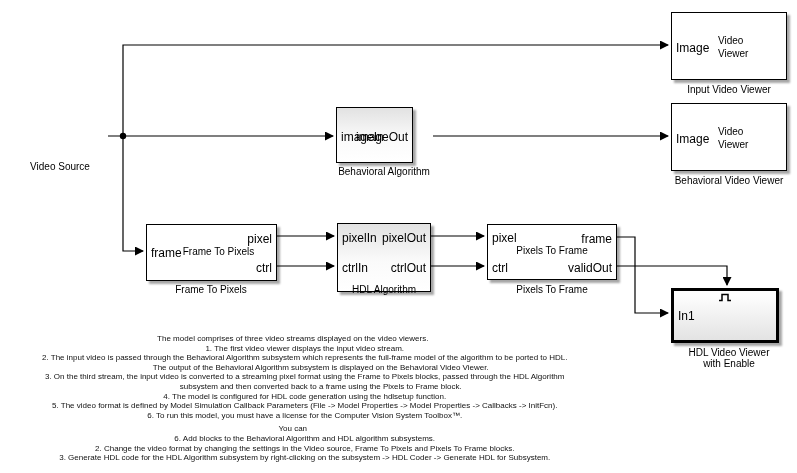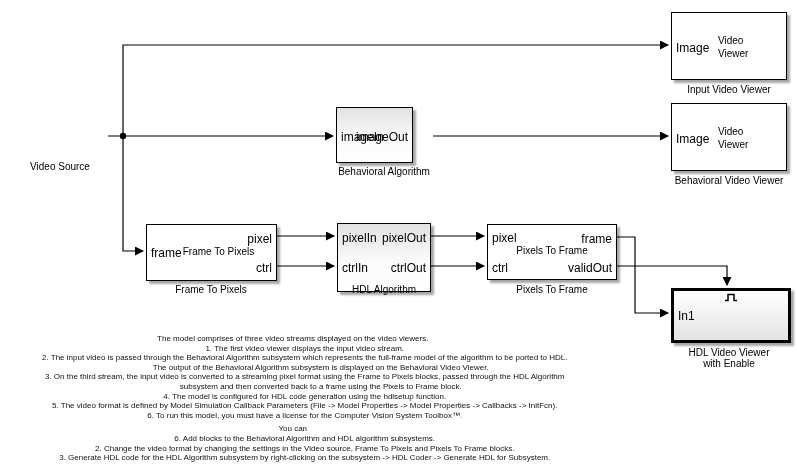--- a/index.html
+++ b/index.html
@@ -119,21 +119,21 @@
 
   <div class="block" style="left:487px;top:224px;width:130px;height:56px">
     <span class="port pl" style="top:6px">pixel</span>
     <span class="port pl" style="top:36px">ctrl</span>
     <div class="inner-center" style="top:20px">Pixels To Frame</div>
     <span class="port pr" style="top:7px">frame</span>
     <span class="port pr" style="top:36px">validOut</span>
   </div>
   <div class="blabel" style="left:452px;top:284px">Pixels To Frame</div>
 
-  <div class="block viewer-en" style="left:671px;top:288px;width:120px;height:55px">
+  <div class="block viewer-en" style="left:671px;top:288px;width:108px;height:55px">
     <span class="enable-icon">
       <svg width="14" height="9" viewBox="0 0 14 9">
         <polyline points="1,7.5 4,7.5 4,1.5 10,1.5 10,7.5 13,7.5" fill="none" stroke="#000" stroke-width="1.5"></polyline>
       </svg>
     </span>
     <span class="port pl" style="top:18px">In1</span>
   </div>
   <div class="blabel" style="left:629px;top:347px">
     <div>HDL Video Viewer</div>
     <div>with Enable</div>

